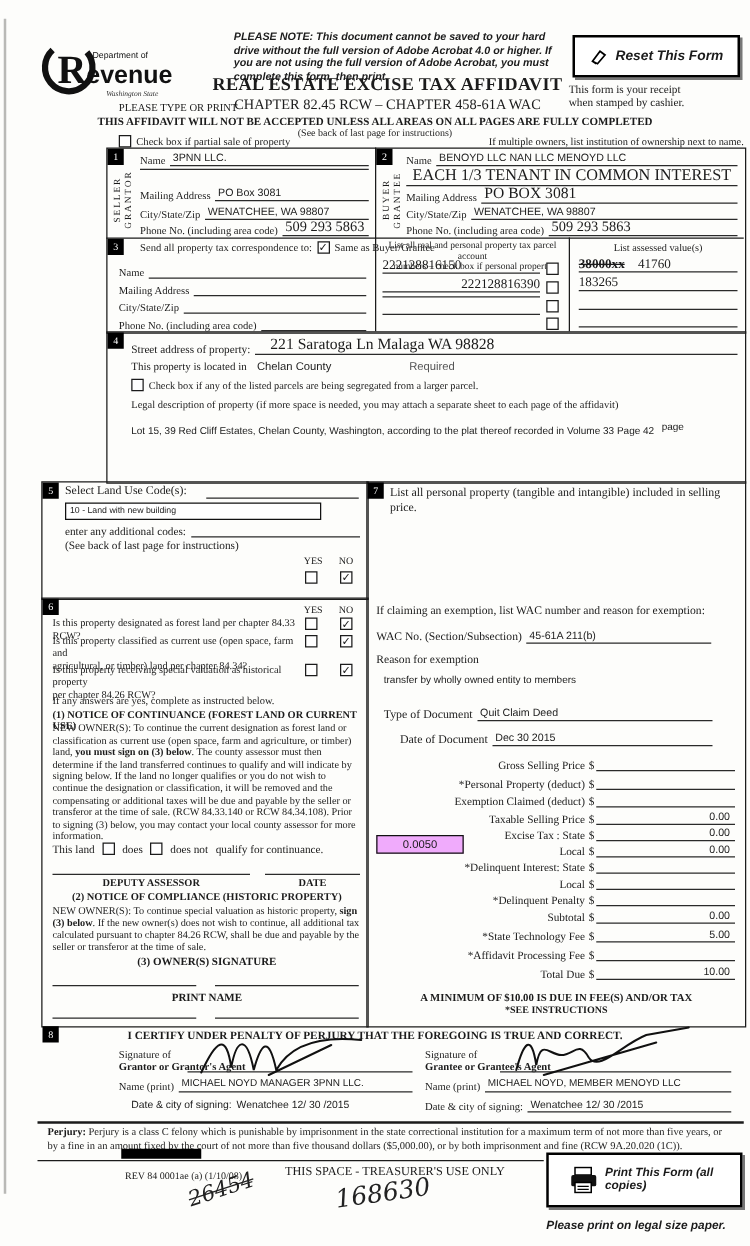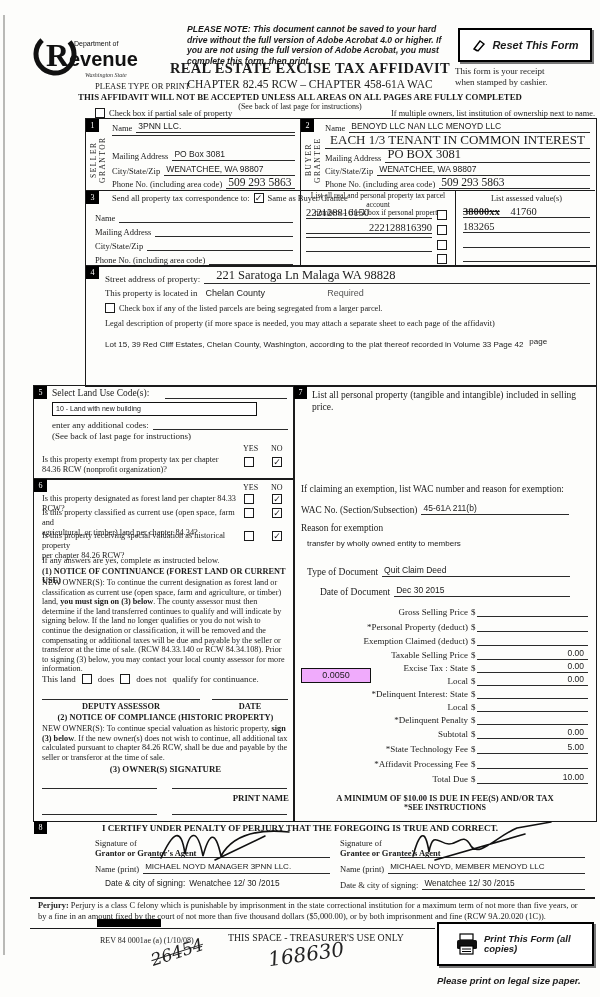--- a/index.html
+++ b/index.html
@@ -202,24 +202,20 @@
   <div class="abs" style="left:52px;top:388px;font-size:9.5px;">Select Land Use Code(s):</div>
   <div class="ln" style="left:165px;top:398px;width:122px;"></div>
   <div class="abs sans" style="left:52px;top:402px;width:200px;height:12px;border:1.5px solid #111;font-size:7px;line-height:12px;padding-left:3px;background:#fff;">10 - Land with new building</div>
   <div class="row" style="left:52px;top:418px;width:236px;">
     <span style="font-size:9px;">enter any additional codes:</span>
     <span class="fill"></span>
   </div>
   <div class="abs" style="left:52px;top:431px;font-size:9px;">(See back of last page for instructions)</div>
   <div class="abs" style="left:243px;top:444px;font-size:8px;">YES</div>
   <div class="abs" style="left:271px;top:444px;font-size:8px;">NO</div>
-  <div class="abs qtxt" style="left:42px;top:455px;width:195px;">
-    <span>Is this property exempt from property tax per chapter</span><br>
-    <span>84.36 RCW (nonprofit organization)?</span>
-  </div>
   <span class="cb abs" style="left:244px;top:457px;"></span>
   <span class="cb abs" style="left:272px;top:457px;">✓</span>
 
   <div class="abs" style="left:243px;top:483px;font-size:8px;">YES</div>
   <div class="abs" style="left:271px;top:483px;font-size:8px;">NO</div>
 
   <div class="abs qtxt" style="left:42px;top:494px;width:198px;">Is this property designated as forest land per chapter 84.33 RCW?</div>
   <span class="cb abs" style="left:244px;top:494px;"></span>
   <span class="cb abs" style="left:272px;top:494px;">✓</span>
 
@@ -259,21 +255,21 @@
   <div class="abs b c" style="left:212px;top:702px;width:76px;font-size:8.3px;">DATE</div>
 
   <div class="abs b c" style="left:42px;top:713px;width:247px;font-size:8.4px;">(2) NOTICE OF COMPLIANCE (HISTORIC PROPERTY)</div>
   <div class="abs para" style="left:42px;top:724px;width:247px;">
     <span>NEW OWNER(S): To continue special valuation as historic property, </span><b>sign (3) below</b><span>. If the new owner(s) does not wish to continue, all additional tax calculated pursuant to chapter 84.26 RCW, shall be due and payable by the seller or transferor at the time of sale.</span>
   </div>
 
   <div class="abs b c" style="left:42px;top:764px;width:247px;font-size:8.8px;">(3)  OWNER(S) SIGNATURE</div>
   <div class="ln" style="left:42px;top:788px;width:115px;"></div>
   <div class="ln" style="left:172px;top:788px;width:115px;"></div>
-  <div class="abs b c" style="left:42px;top:793px;width:247px;font-size:8.8px;text-align:right;">PRINT NAME</div>
+  <div class="abs b c" style="left:42px;top:793px;width:247px;font-size:8.8px;">PRINT NAME</div>
   <div class="ln" style="left:42px;top:814px;width:115px;"></div>
   <div class="ln" style="left:172px;top:814px;width:115px;"></div>
 
   <div class="abs" style="left:312px;top:389px;width:278px;font-size:9.5px;line-height:1.3;">
     <span>List all  personal property (tangible and intangible) included in selling</span><br>
     <span>price.</span>
   </div>
 
   <div class="abs" style="left:301px;top:484px;width:290px;font-size:9.3px;">If claiming an exemption, list WAC number and reason for exemption:</div>
   <div class="row" style="left:301px;top:503px;width:268px;">

